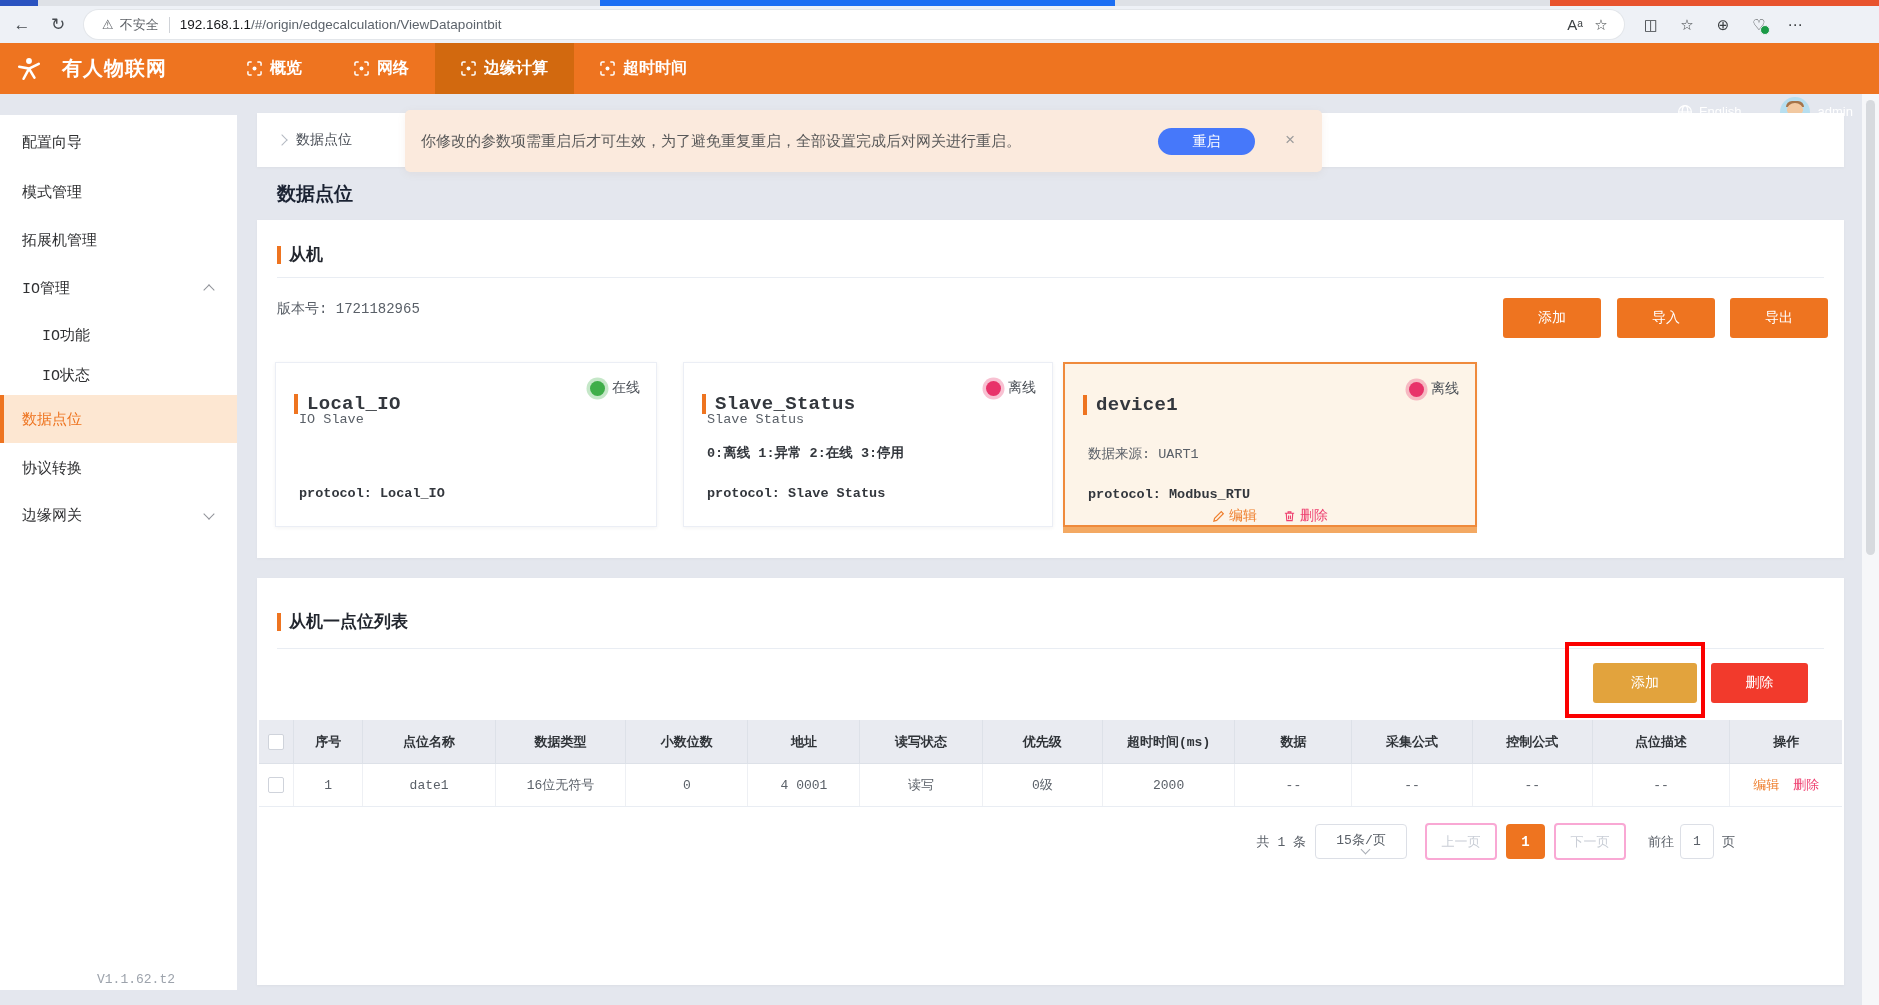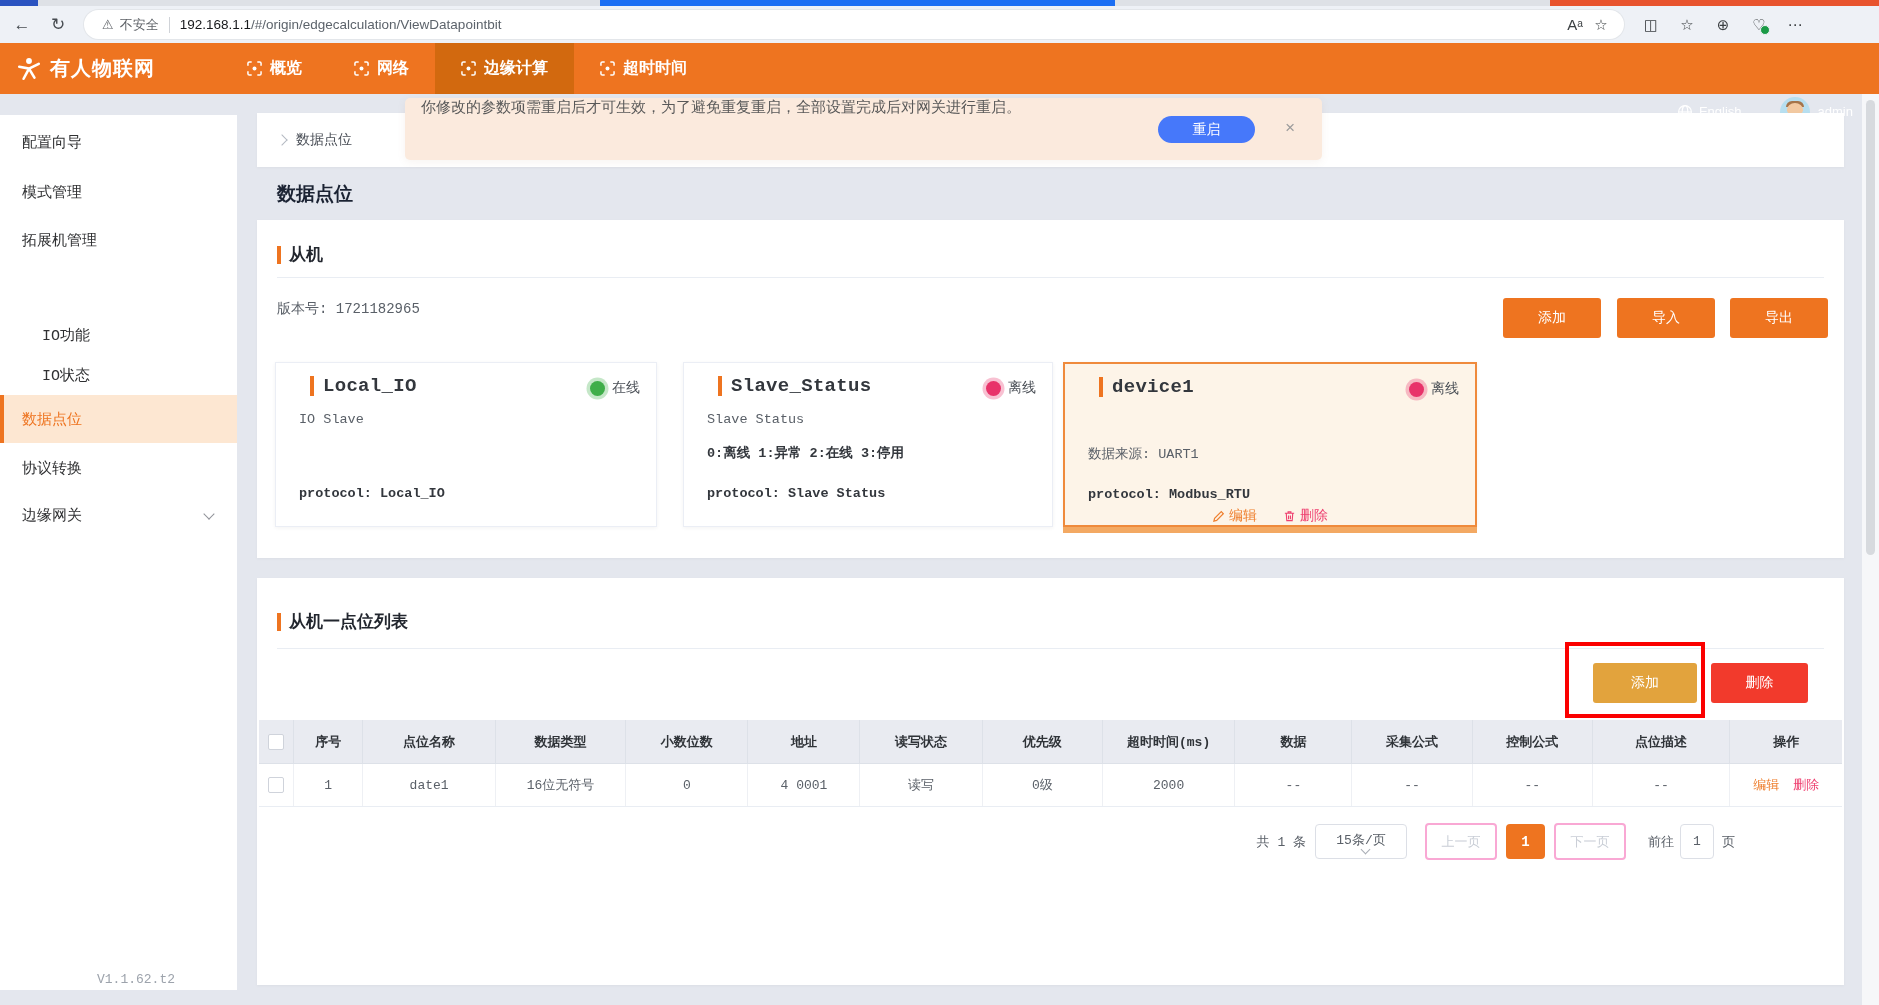--- a/index.html
+++ b/index.html
@@ -26,21 +26,21 @@
   .url-path{color:#5c636b;font-size:13.5px;}
   .urlbar .spacer{flex:1;}
   .tb-ic{color:#3c4043;font-size:15px;width:26px;text-align:center;position:relative;cursor:pointer;}
   .ess-dot:after{content:"";position:absolute;right:2px;bottom:-1px;width:8px;height:8px;border-radius:50%;
           background:#1a9a46;border:1.5px solid #eef1f6;}
 
   
   .navbar{left:0;top:43px;width:1879px;height:51px;background:var(--theme-orange,#ee7420);
           display:flex;align-items:center;color:#fff;}
   .brand{display:flex;align-items:center;margin-left:16px;width:205px;}
-  .brand-label{font-size:20px;font-weight:bold;margin-left:8px;letter-spacing:1px;}
+  .brand-label{font-size:20px;font-weight:bold;margin-left:20px;letter-spacing:1px;}
   .menu{display:flex;height:51px;align-items:center;}
   .menu-item{display:flex;align-items:center;height:51px;padding:0 26px;font-size:16px;font-weight:bold;cursor:pointer;}
   .menu-item.active{background:var(--navbar-active,#d2690f);}
   .menu-item svg{margin-right:8px;}
   .nav-right{position:absolute;right:26px;top:43px;height:51px;display:flex;align-items:center;}
   .lang{display:flex;align-items:center;font-size:13px;cursor:pointer;}
   .lang svg{margin-right:6px;}
   .avatar{width:30px;height:30px;border-radius:50%;background:#b7dff0;margin-left:38px;position:relative;overflow:hidden;}
   .avatar .face{position:absolute;left:7px;top:6px;width:16px;height:13px;border-radius:50% 50% 45% 45%;background:#f2c9a1;}
   .avatar .hair{position:absolute;left:6px;top:4px;width:18px;height:6px;border-radius:8px 8px 0 0;background:#a5744a;}
@@ -66,22 +66,22 @@
   .chev.up{transform:rotate(-135deg);margin-top:4px;}
   .chev.down{transform:rotate(45deg);margin-top:-2px;}
   .side-version{position:absolute;left:97px;top:857px;font-size:13px;color:#9da3ac;}
 
   
   .breadcrumb{position:absolute;left:257px;top:19px;width:1587px;height:54px;background:#fff;
               display:flex;align-items:center;box-shadow:0 1px 3px rgba(0,0,0,.04);}
   .bc-chev{width:7px;height:7px;border-right:1.4px solid #b4b9c2;border-top:1.4px solid #b4b9c2;
            transform:rotate(45deg);margin:0 10px 0 21px;}
   .bc-label{font-size:14px;color:#4a4f57;}
-  .notif{position:absolute;left:405px;top:4px;width:917px;height:62px;background:var(--notif-bg,#fbeadd);
-         border-radius:5px;display:flex;align-items:flex-start;box-shadow:0 2px 8px rgba(150,100,60,.08);}
+  .notif{position:absolute;left:405px;top:16px;width:917px;height:62px;background:var(--notif-bg,#fbeadd);
+         border-radius:5px;display:flex;align-items:center;box-shadow:0 2px 8px rgba(150,100,60,.08);}
   .notif-text{font-size:15px;color:#595959;margin-left:16px;}
   .btn-restart{position:absolute;left:753px;top:18px;width:97px;height:27px;border-radius:14px;
          background:var(--restart-blue,#4678fa);color:#fff;font-size:14px;display:flex;
          align-items:center;justify-content:center;cursor:pointer;}
   .notif-close{position:absolute;left:880px;top:21px;font-size:17px;color:#9b9b9b;cursor:pointer;}
 
   .page-title{position:absolute;left:277px;top:87px;font-size:19px;font-weight:bold;color:#1b2333;}
 
   
   .panel{position:absolute;left:257px;width:1587px;background:#fff;box-shadow:0 1px 3px rgba(0,0,0,.04);}
@@ -98,21 +98,21 @@
        color:#fff;font-size:14px;border-radius:3px;cursor:pointer;}
   .btn-orange{background:var(--theme-orange,#ee7420);}
   .btn-yellow{background:var(--warn-yellow,#e2a33d);}
   .btn-red{background:var(--danger-red,#f23a2c);}
 
   
   .card{position:absolute;top:142px;height:165px;background:#fff;border:1px solid #ebeef5;
         box-shadow:0 1px 4px rgba(0,0,0,.05);box-sizing:border-box;cursor:pointer;}
   .card.selected{background:#fdf4e8;border:2px solid #ef8a3c;}
   .card.selected:after{content:"";position:absolute;left:-2px;right:-2px;bottom:-8px;height:6px;background:#f3a963;}
-  .card-title{position:absolute;left:18px;top:12px;display:flex;align-items:center;margin-left:16px;}
+  .card-title{position:absolute;left:18px;top:30px;display:flex;align-items:center;}
   .card-bar{width:4px;height:20px;background:var(--theme-orange,#ee7420);margin-right:9px;}
   .card-name{font-size:19px;font-weight:bold;color:#33373d;letter-spacing:.3px;}
   .card-status{position:absolute;right:16px;top:16px;display:flex;align-items:center;}
   .dot{width:15px;height:15px;border-radius:50%;margin-right:7px;}
   .dot.green{background:var(--online-green,#3fae49);box-shadow:0 0 0 3.5px rgba(63,174,73,.3);}
   .dot.pink{background:var(--offline-pink,#e8336a);box-shadow:0 0 0 3.5px rgba(232,51,106,.3);}
   .status-label{font-size:14px;color:#4c5158;}
   .card-line{position:absolute;left:23px;font-size:13.5px;color:#5a6068;}
   .card-line.l1{top:49px;}
   .card-line.l2{top:81px;font-weight:bold;color:#33373d;}
@@ -252,20 +252,24 @@
     <div class="sidebar">
       <div class="side-item" style="top:3px;">
           <span>配置向导</span>
         </div>
       <div class="side-item" style="top:53px;">
           <span>模式管理</span>
         </div>
       <div class="side-item" style="top:101px;">
           <span>拓展机管理</span>
         </div>
+      <div class="side-item" style="top:149px;">
+        <span>IO管理</span>
+        <span class="chev up"></span>
+      </div>
       <div class="side-item sub" style="top:200px;">
           <span>IO功能</span>
         </div>
       <div class="side-item sub" style="top:240px;">
           <span>IO状态</span>
         </div>
       <div class="side-item active" style="top:280px;">
           <span>数据点位</span>
         </div>
       <div class="side-item" style="top:329px;">

